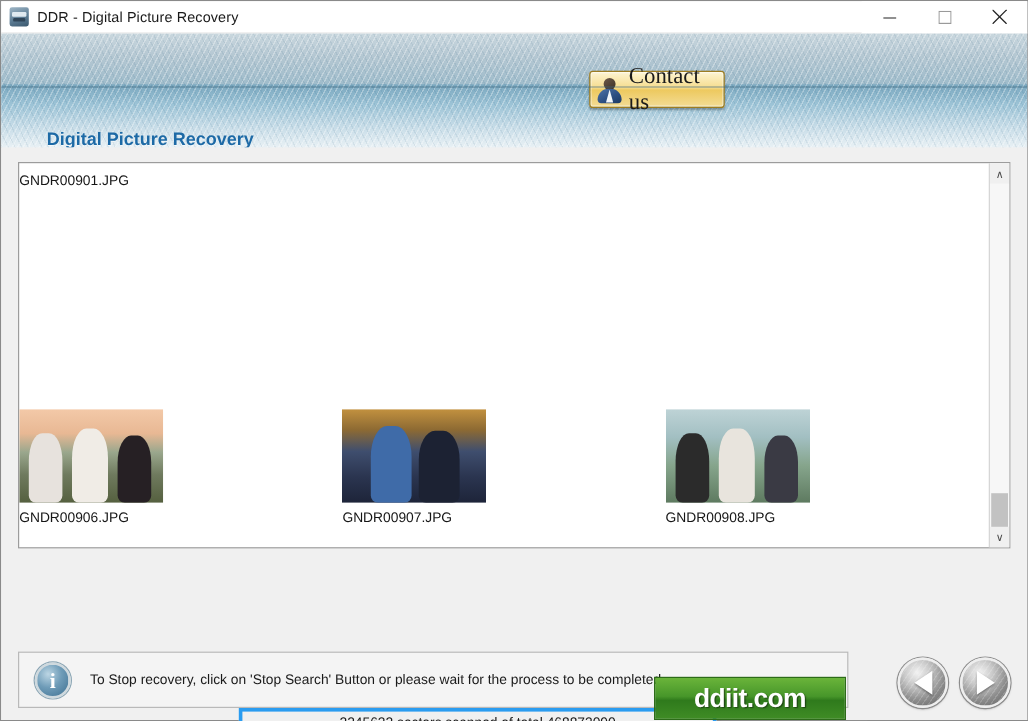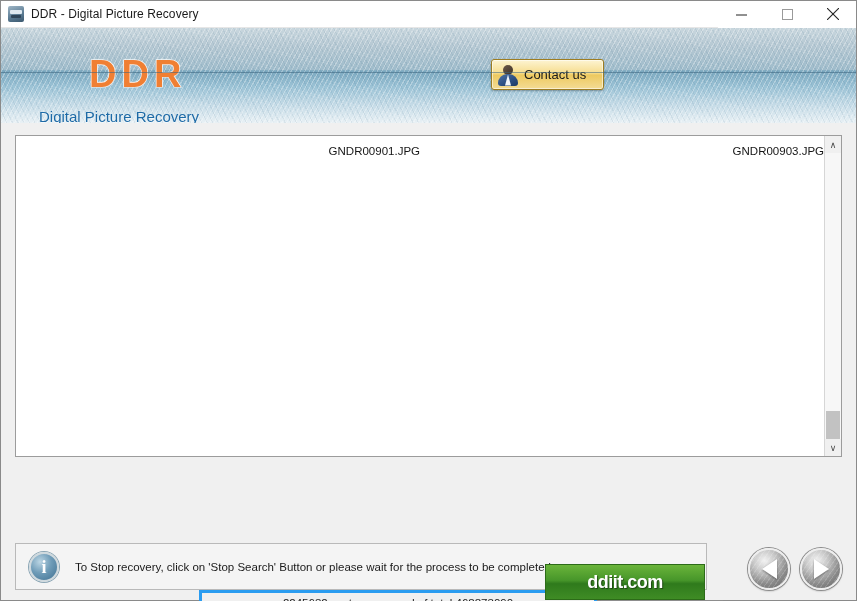--- a/index.html
+++ b/index.html
@@ -79,21 +79,21 @@
     position: absolute; left: 88px; top: 25px;
     font-size: 38px; font-weight: bold; letter-spacing: 5px;
     font-family: "Liberation Sans", sans-serif;
     color: #f07f33;
     -webkit-text-stroke: 1.2px #ffffff;
     paint-order: stroke fill;
     text-shadow: 0 0 2px rgba(255,255,255,.95), 0 1px 1px rgba(0,0,0,.10);
   }
   .subtitle {
     position: absolute; left: 38px; top: 80px;
-    font-size: 15px; color: #1d6aa6; font-weight: normal;
+    font-size: 15px; color: #1d6aa6; font-weight: bold;
     text-shadow: 0 1px 0 rgba(255,255,255,.55);
   }
   .contact-btn {
     position: absolute; left: 490px; top: 31px;
     width: 113px; height: 31px;
     border: 1px solid #9d7d22;
     border-radius: 3px;
     background: linear-gradient(to bottom,#fdf4d2 0%,#f6dd8f 45%,#edc95f 52%,#f3dc95 100%);
     box-shadow: inset 0 0 0 1px rgba(255,255,255,.55), 0 1px 2px rgba(0,0,0,.3);
     display: flex; align-items: center;
@@ -109,21 +109,21 @@
   .contact-person .body {
     position:absolute; left:1px; top:10px; width:20px; height:12px;
     border-radius:9px 9px 3px 3px;
     background: linear-gradient(150deg,#4e74a8 0%,#2b4d80 60%,#1d3a63 100%);
   }
   .contact-person .shirt {
     position:absolute; left:8px; top:11px; width:6px; height:11px;
     background:#f2f6fa; clip-path: polygon(50% 0,100% 100%,0 100%);
   }
   .contact-label {
-    font-size: 13px; color: #1a1a1a; margin-left: 5px;
+    font-size: 19px; color: #1a1a1a; margin-left: 5px; font-family: Liberation Serif, serif;
   }
 
   
   .main {
     flex: 1 1 auto;
     position: relative;
     background: #f0f0f0;
     padding: 10px 10px 0 10px;
   }
   .filelist {
@@ -140,21 +140,21 @@
     position: relative;
   }
   .grid-row {
     display: flex;
     width: 100%;
   }
   .cell {
     flex: 1 1 0;
     display: flex;
     flex-direction: column;
-    align-items: flex-end;
+    align-items: flex-start;
     justify-content: flex-end;
   }
   .cell.labelonly { height: 155px; justify-content: flex-start; padding-top: 8px; }
   .cell.full { height: 150px; justify-content: flex-end; padding-bottom: 2px; }
   .thumb {
     width: 120px; height: 78px;
     margin-bottom: 6px;
     position: relative;
     overflow: hidden;
     flex: 0 0 auto;
@@ -253,21 +253,21 @@
   .watermark {
     position: absolute;
     left: 544px; bottom: 0px;
     width: 160px; height: 36px;
     background: linear-gradient(to bottom,#6ab43a 0%,#47962a 45%,#2f7a1c 55%,#3f8c25 100%);
     border: 1px solid #2c6b18;
     display:flex; align-items:center; justify-content:center;
     z-index: 6;
   }
   .watermark span {
-    color:#ffffff; font-size: 18px; font-weight: bold; letter-spacing: -.5px;
+    color:#ffffff; font-size: 22px; font-weight: bold; letter-spacing: -.5px;
     text-shadow: 1px 1px 1px rgba(0,0,0,.45);
   }
 
   
   .nav-wrap {
     position: absolute; right: 14px; bottom: 10px;
     display: flex; gap: 10px; align-items: center;
   }
   .nav-btn {
     width: 42px; height: 42px; border-radius: 50%;
@@ -310,47 +310,69 @@
       <div class="win-btn">
         <svg width="12" height="12" viewBox="0 0 12 12">
             <line x1="0" y1="0" x2="12" y2="12" stroke="#222" stroke-width="1.1"></line>
             <line x1="12" y1="0" x2="0" y2="12" stroke="#222" stroke-width="1.1"></line>
           </svg>
       </div>
     </div>
   </div>
 
   <div class="banner">
-    <div class="ddr-logo">DDR</div>
     <div class="subtitle">Digital Picture Recovery</div>
     <div class="contact-btn">
       <div class="contact-person">
         <div class="head"></div>
           <div class="body"></div>
           <div class="shirt"></div>
       </div>
       <div class="contact-label">Contact us</div>
     </div>
   </div>
 
   <div class="main">
 
     <div class="filelist">
       <div class="grid-wrap">
 
         <div class="grid-row">
           <div class="cell labelonly">
             <div class="fname">GNDR00901.JPG</div>
           </div>
-          <div class="cell labelonly">
-            <div class="fname">GNDR00903.JPG</div>
-          </div>
         </div>
 
         <div class="grid-row">
+          <div class="cell full">
+            <div class="thumb ph1">
+              <div class="sky"></div>
+              <div class="fig p-a" style="background:#e7e2dd"></div>
+              <div class="fig p-b" style="background:#f0ece6"></div>
+              <div class="fig p-c" style="background:#262024"></div>
+            </div>
+            <div class="fname">GNDR00906.JPG</div>
+          </div>
+          <div class="cell full">
+            <div class="thumb ph2">
+              <div class="sky"></div>
+              <div class="fig p-d" style="background:#3f6ba8"></div>
+              <div class="fig p-e" style="background:#1c2233"></div>
+            </div>
+            <div class="fname">GNDR00907.JPG</div>
+          </div>
+          <div class="cell full">
+            <div class="thumb ph3">
+              <div class="sky"></div>
+              <div class="fig p-a" style="background:#2b2b2b"></div>
+              <div class="fig p-b" style="background:#e8e4dd"></div>
+              <div class="fig p-c" style="background:#3a3a44"></div>
+            </div>
+            <div class="fname">GNDR00908.JPG</div>
+          </div>
         </div>
 
         <div class="grid-row">
           <div class="cell full">
             
             
           </div>
           <div class="cell full">
             
             

